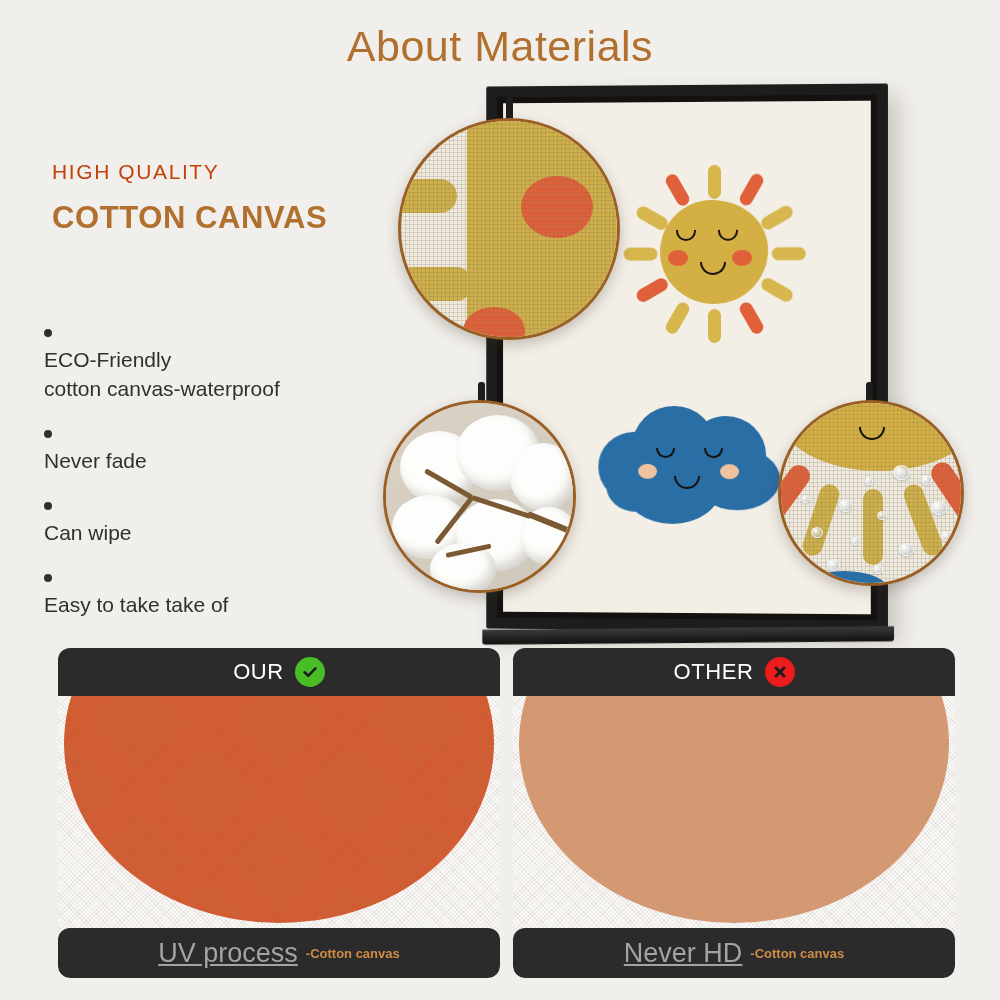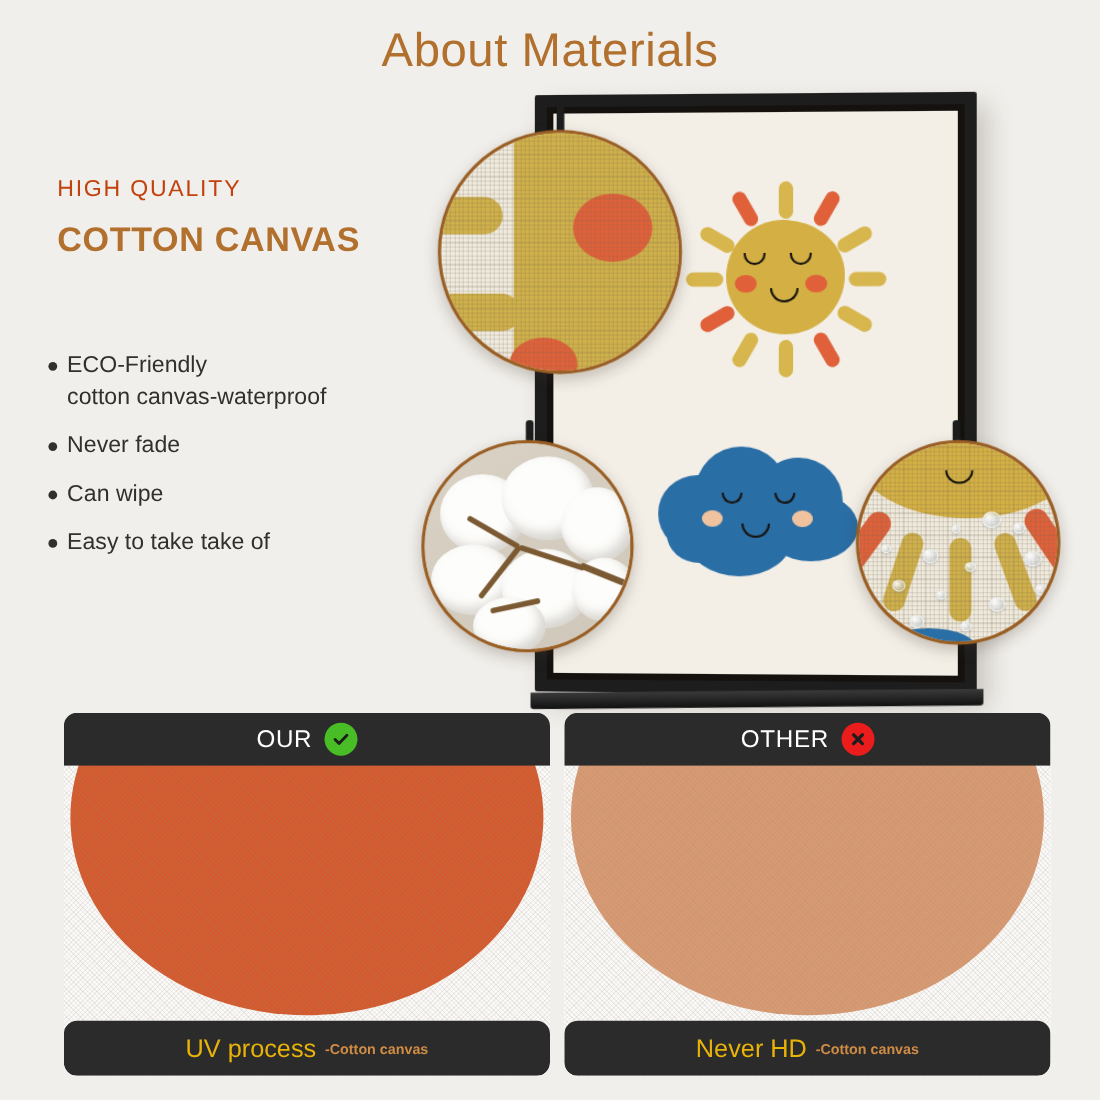--- a/index.html
+++ b/index.html
@@ -29,21 +29,21 @@
   #left-copy { position: absolute; left: 52px; top: 160px; width: 360px; }
   #eyebrow {
     font-size: 21px; letter-spacing: 1.6px; color: #c2410c; font-weight: 400;
   }
   #headline {
     margin-top: 16px;
     font-size: 31px; font-weight: 700; letter-spacing: .6px; color: #b2702e;
   }
   #bullets { position: absolute; left: 44px; top: 318px; width: 360px; }
   .bullet-row {
-    display: flex; align-items: flex-start; gap: 9px; margin-bottom: 15px;
+    display: flex; align-items: flex-start; gap: 9px; margin-bottom: 15px; flex-direction: column;
   }
   .bullet-dot {
     width: 8px; height: 8px; border-radius: 50%;
     background: #32302e; flex: 0 0 8px; margin-top: 11px;
   }
   .bullet-text {
     font-size: 21px; line-height: 1.38; color: #32302e; font-weight: 400;
   }
 
   
@@ -181,21 +181,21 @@
     border-radius: 50%;
   }
   #swatch-circle-our { width: 430px; height: 360px; top: -85px; background: #d5592c; }
   #swatch-circle-other { width: 430px; height: 360px; top: -85px; background: #d99a72; }
 
   .cmp-footer {
     position: absolute; bottom: 0; left: 0; right: 0; height: 50px;
     background: #2b2b2b; border-radius: 12px;
     display: flex; align-items: center; justify-content: center; gap: 8px; z-index: 3;
   }
-  .cmp-footer-main { color: #eab308; font-size: 23px; }
+  .cmp-footer-main { color: #a3a3a3; font-size: 27px; text-decoration: underline; }
   .cmp-footer-sub { color: #d08c45; font-size: 13px; font-weight: 700; }
 </style>
 </head>
 <body>
 
 <div id="page">
 
   <div id="title">About Materials</div>
 
   <div id="left-copy">

